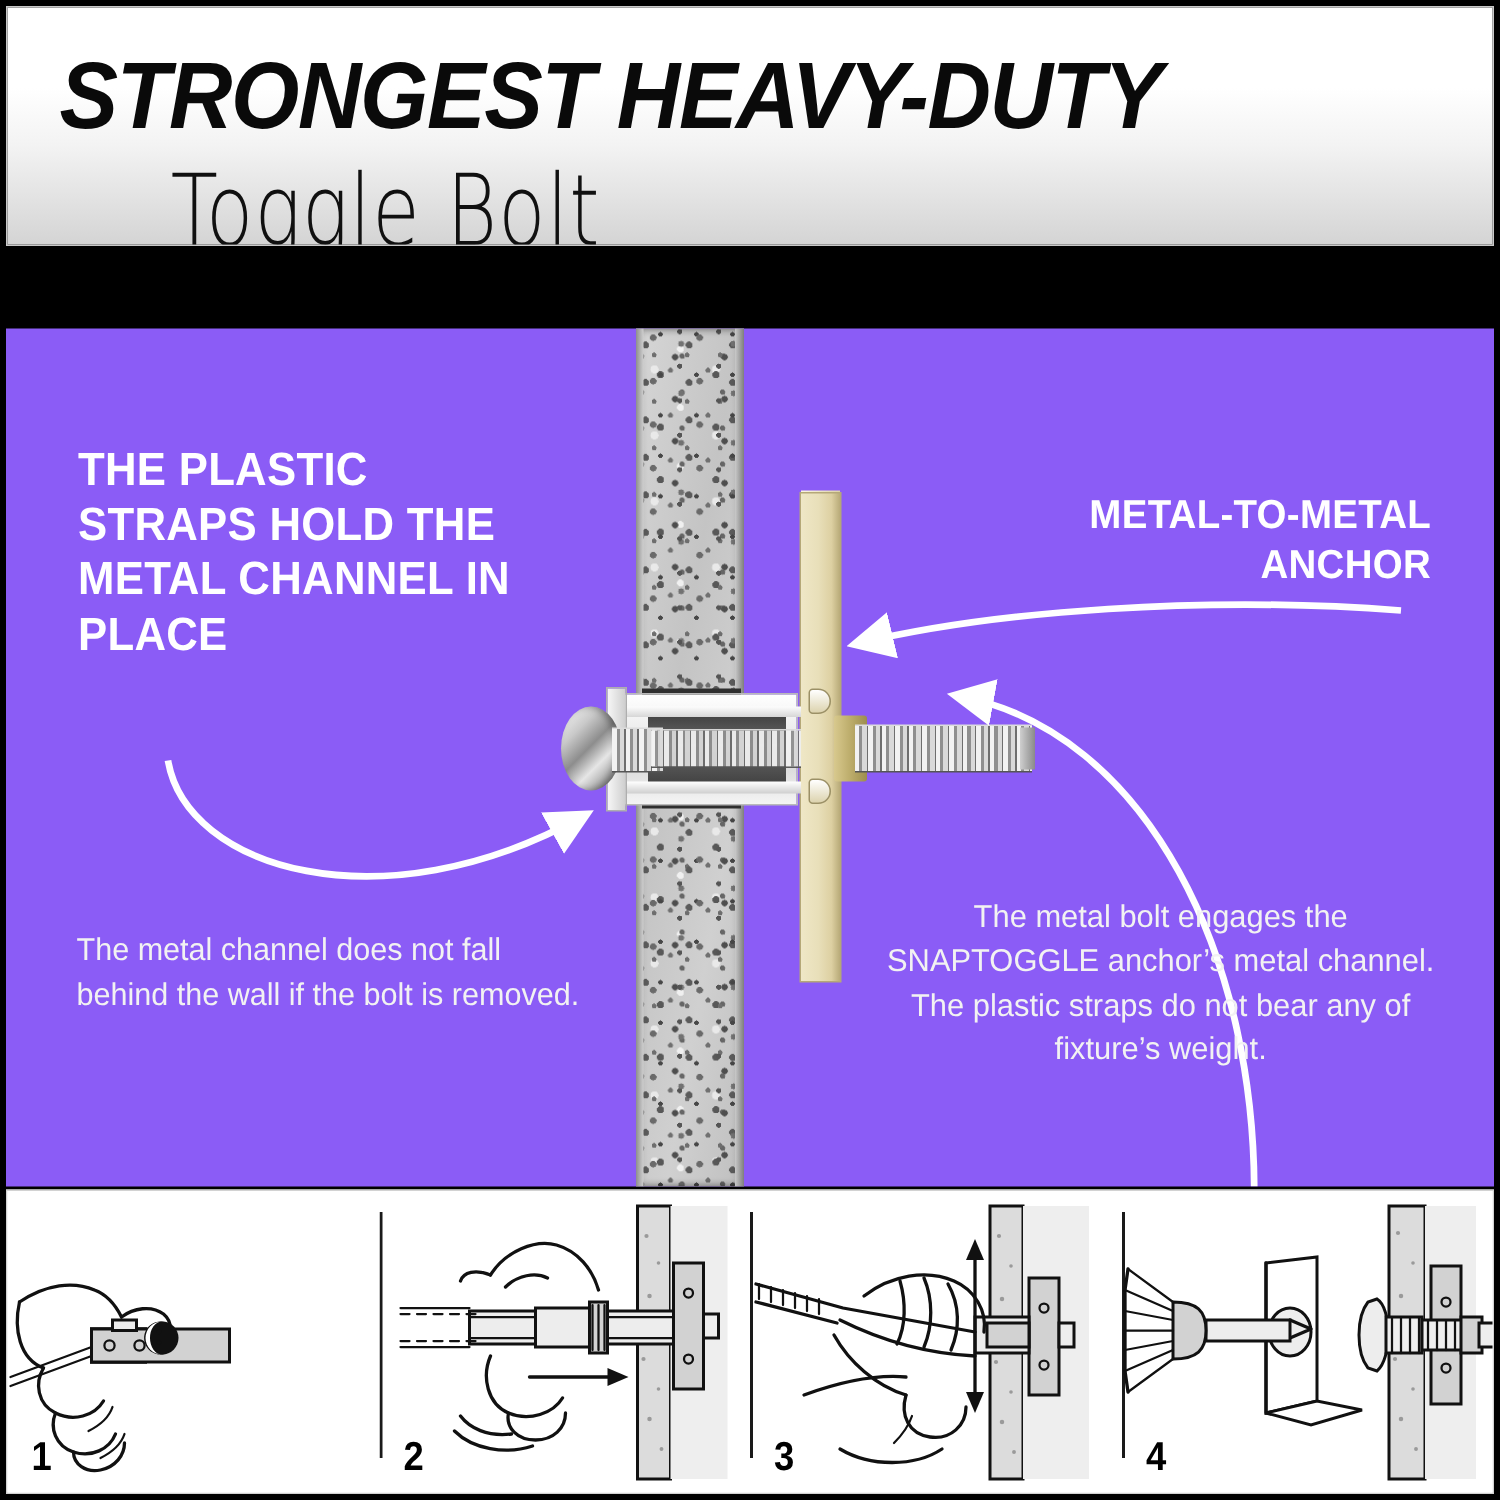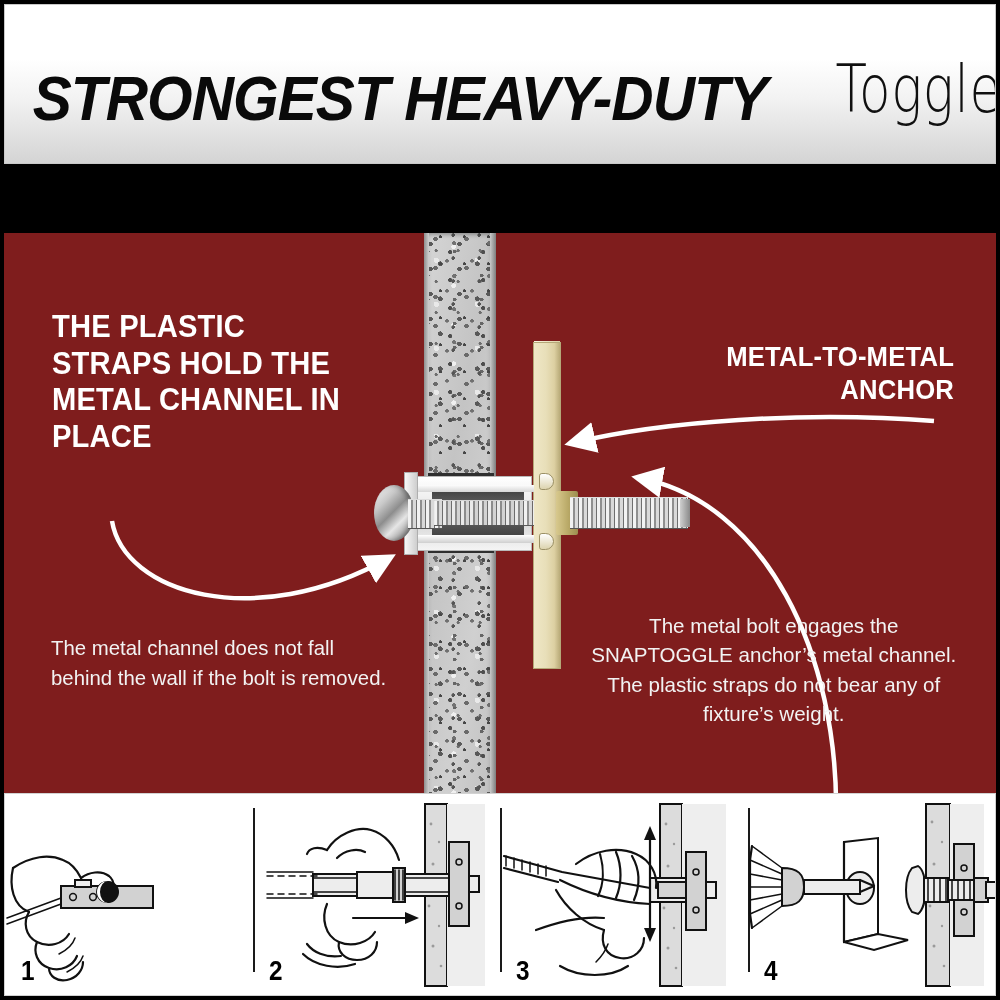--- a/index.html
+++ b/index.html
@@ -12,21 +12,21 @@
   .outer-frame{
     position:absolute; inset:0;
     border:4px solid #000;
   }
 
   
   .header{
     position:absolute; left:4px; top:4px; width:992px; height:160px;
     background:linear-gradient(to bottom,#ffffff 0%,#ffffff 34%,#f3f3f3 58%,#e3e3e3 80%,#d4d4d4 100%);
     border:1px solid #c9c9c9;
-    display:flex; flex-direction:row; align-items:center; justify-content:flex-start;
+    display:flex; flex-direction:column; justify-content:flex-start;
     overflow:hidden;
   }
   .title-main{
     font-family:"Liberation Sans", sans-serif;
     font-weight:bold; font-style:italic;
     font-size:63px; line-height:1;
     letter-spacing:-1px;
     color:#0a0a0a;
     transform:scaleX(0.93);
     margin-top:28px;
@@ -39,21 +39,21 @@
     color:#101010;
     transform:scaleX(0.78);
     margin-top:12px;
     white-space:nowrap;
     letter-spacing:1px;
   }
 
   
   .mid{
     position:absolute; left:4px; top:219px; width:992px; height:572px;
-    background:#7f1d1d; overflow:hidden;margin-top:14px;
+    background:#8b5cf6; overflow:hidden;
   }
 
   
   .lead-left{
     position:absolute; left:48px; top:76px; width:330px;
     color:#fff; font-weight:bold;
     font-size:31px; line-height:1.18;
     transform:scaleX(0.94); transform-origin:left top;
     letter-spacing:0.2px;
   }

